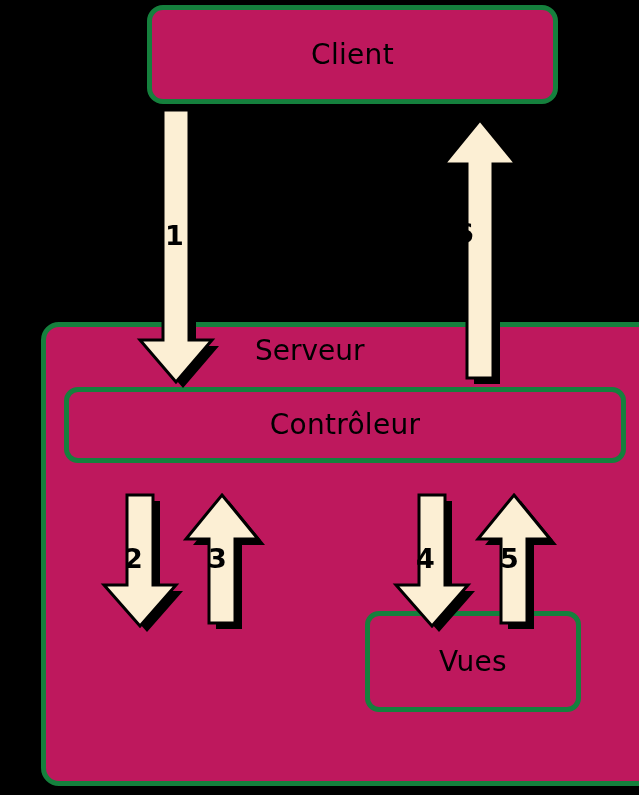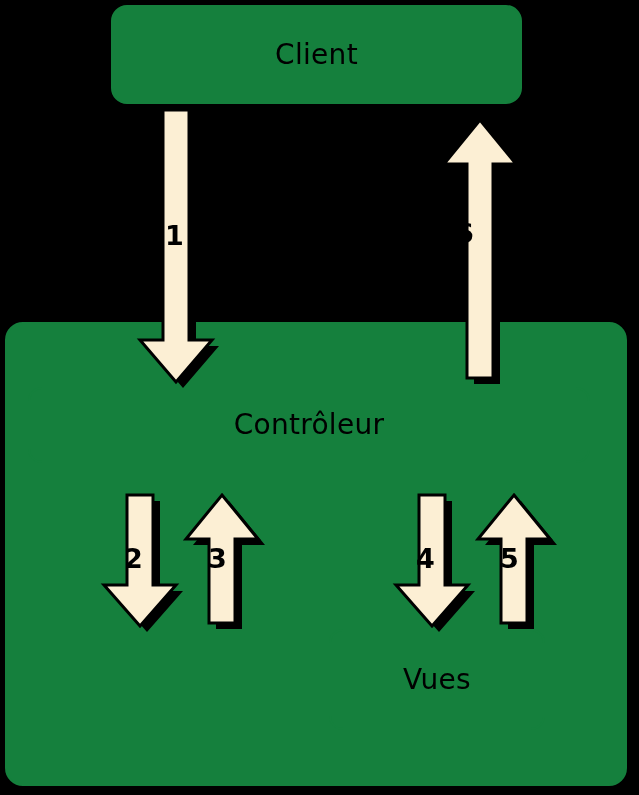--- a/index.html
+++ b/index.html
@@ -12,28 +12,29 @@
     width: 639px;
     height: 795px;
     background: #000000;
     overflow: hidden;
     font-family: "DejaVu Sans", sans-serif;
   }
   
   .box {
     position: absolute;
     box-sizing: border-box;
-    background: #15803d;
-    border: 2px solid #15803d;
+    background: #be185d;
+    border: 5px solid #15803d;
     border-radius: 14px;
     display: flex;
     align-items: center;
     justify-content: center;
     color: #000000;
     z-index: 3;
+    margin-left: 36px;
   }
   .box-shadow {
     position: absolute;
     background: #000000;
     border-radius: 14px;
     z-index: 2;
   }
   .box-label {
     font-size: 28px;
     line-height: 1;
@@ -60,21 +61,21 @@
   
   #controller-shadow{ left: 44px;  top: 395px; width: 562px; height: 100px; }
   #controller-box   { left: 28px;  top: 387px; width: 562px; height: 76px; }
 
   
   #models-shadow    { left: 47px;  top: 637px; width: 275px; height: 101px; }
   #models-box       { left: 39px;  top: 629px; width: 275px; height: 101px; }
 
   
   #views-shadow     { left: 337px; top: 637px; width: 268px; height: 101px; }
-  #views-box        { left: 329px; top: 629px; width: 216px; height: 101px; }
+  #views-box        { left: 329px; top: 611px; width: 216px; height: 101px; }
 
   
   .arrow-wrap {
     position: absolute;
     z-index: 5;
   }
   .arrow-wrap svg { display: block; overflow: visible; }
   .arrow-num {
     position: absolute;
     font-size: 27px;
@@ -123,20 +124,21 @@
 
   <div class="arrow-wrap" id="arrow-6">
     <svg width="100" height="270" viewBox="0 0 100 270">
       <path d="M 50,0 L 86,44 L 63,44 L 63,258 L 37,258 L 37,44 L 14,44 Z" transform="translate(7,6)" fill="#000000" stroke="none"></path>
       <path d="M 50,0 L 86,44 L 63,44 L 63,258 L 37,258 L 37,44 L 14,44 Z" fill="#FCEFD4" stroke="#000000" stroke-width="3" stroke-linejoin="miter"></path>
     </svg>
   </div>
   <div class="arrow-num" id="arrow-6-num">6</div>
 
   <div class="box" id="server-box"></div>
+  <div id="server-label">Serveur</div>
 
   <div class="box-shadow" id="controller-shadow"></div>
   <div class="box" id="controller-box">
     <span class="box-label">Contrôleur</span>
   </div>
 
   <div class="arrow-wrap" id="arrow-2">
     <svg width="110" height="135" viewBox="0 0 110 135">
       <path d="M 37,0 L 37,90 L 14,90 L 50,131 L 86,90 L 63,90 L 63,0 Z" transform="translate(7,6)" fill="#000000" stroke="none"></path>
       <path d="M 37,0 L 37,90 L 14,90 L 50,131 L 86,90 L 63,90 L 63,0 Z" fill="#FCEFD4" stroke="#000000" stroke-width="3" stroke-linejoin="miter"></path>

